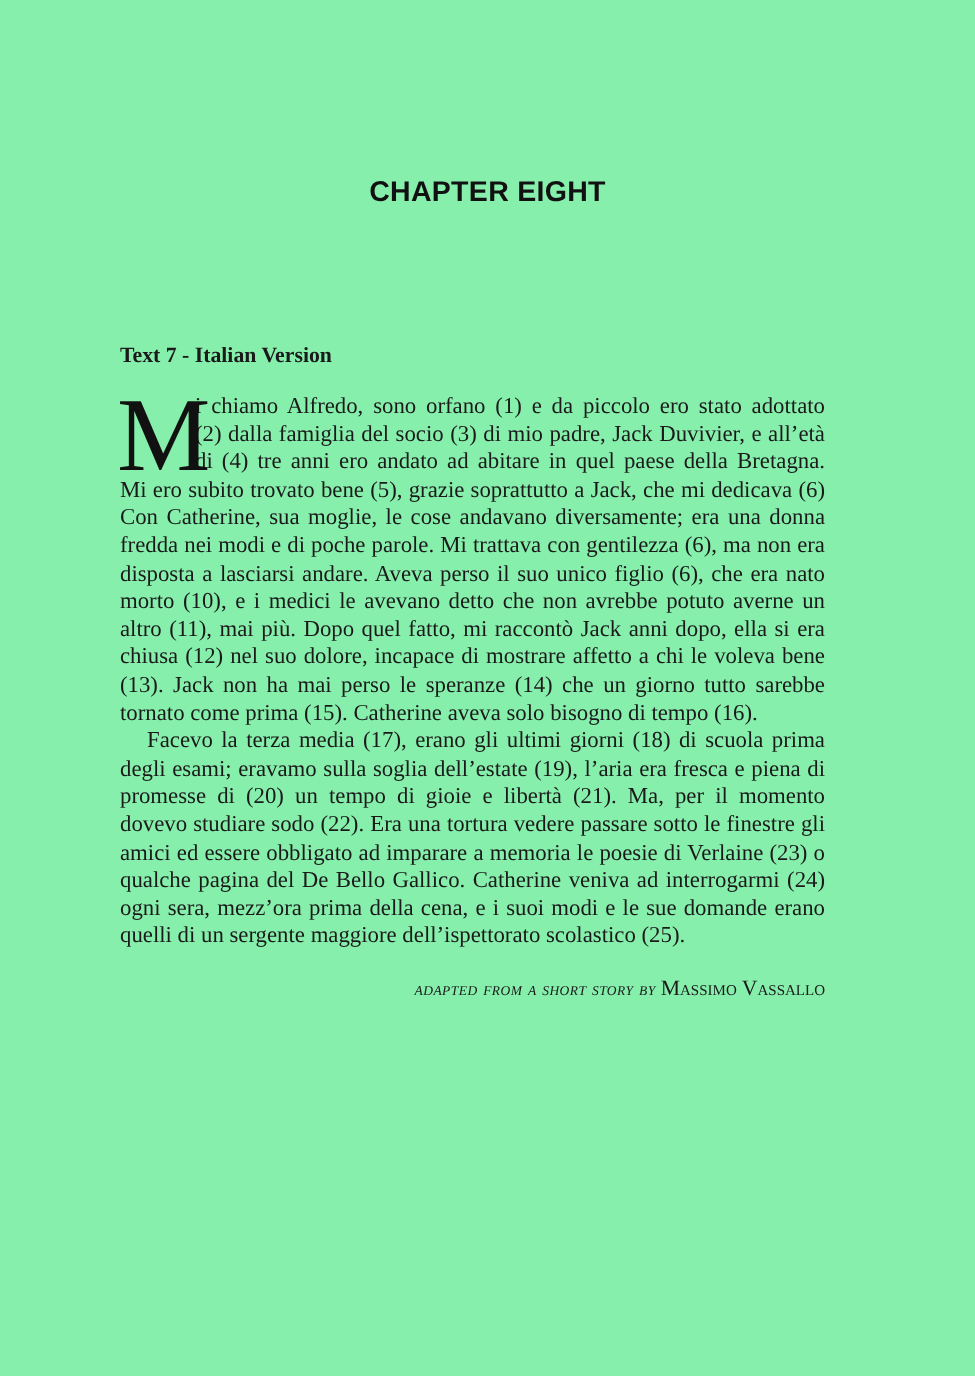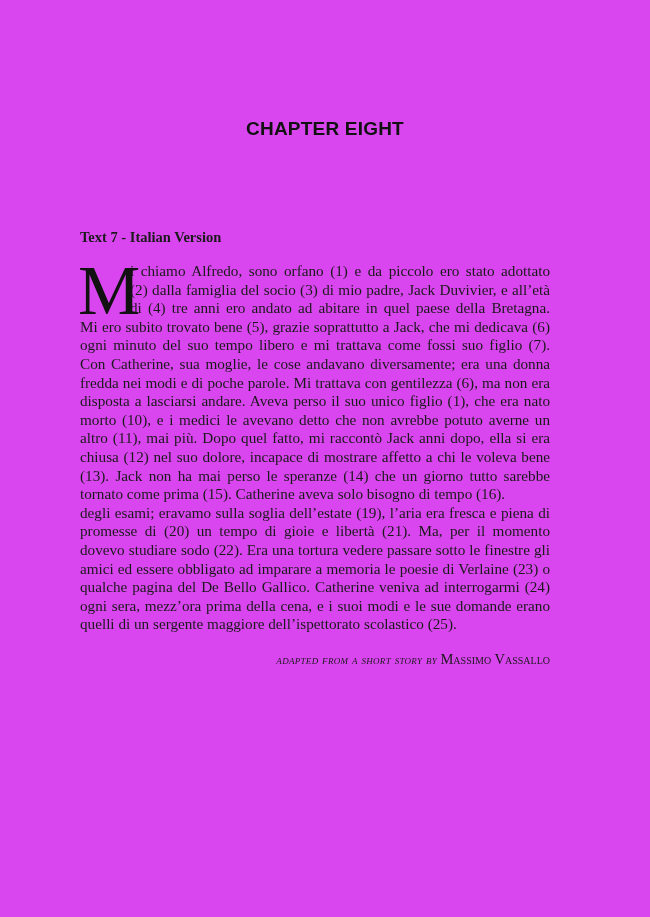--- a/index.html
+++ b/index.html
@@ -11,21 +11,21 @@
       width: 650px;
       height: 917px;
       position: relative;
       overflow: hidden;
       color: #1a1a1a;
     }
     .page {
       position: absolute;
       left: 0; top: 0;
       width: 650px; height: 917px;
-      background: #d946ef;
+      background: #86efac;
     }
     .chapter-title {
       position: absolute;
       top: 118px;
       left: 0;
       width: 650px;
       text-align: center;
       font-family: "Liberation Sans", sans-serif;
       font-weight: bold;
       font-size: 19px;
@@ -109,32 +109,32 @@
   <div class="section-label">Text 7 - Italian Version</div>
 
   <div class="body-text">
     <span class="dropcap">M</span>
 
     <div>
       <span class="line indent-drop">i chiamo Alfredo, sono orfano (1) e da piccolo ero stato adottato</span>
       <span class="line indent-drop">(2) dalla famiglia del socio (3) di mio padre, Jack Duvivier, e all’età</span>
       <span class="line indent-drop">di (4) tre anni ero andato ad abitare in quel paese della Bretagna.</span>
       <span class="line">Mi ero subito trovato bene (5), grazie soprattutto a Jack, che mi dedicava (6)</span>
-      <span class="line">ogni minuto del suo tempo libero e mi trattava come fossi suo figlio (7).</span>
       <span class="line">Con Catherine, sua moglie, le cose andavano diversamente; era una donna</span>
       <span class="line">fredda nei modi e di poche parole. Mi trattava con gentilezza (6), ma non era</span>
-      <span class="line">disposta a lasciarsi andare. Aveva perso il suo unico figlio (1), che era nato</span>
+      <span class="line">disposta a lasciarsi andare. Aveva perso il suo unico figlio (6), che era nato</span>
       <span class="line">morto (10), e i medici le avevano detto che non avrebbe potuto averne un</span>
       <span class="line">altro (11), mai più. Dopo quel fatto, mi raccontò Jack anni dopo, ella si era</span>
       <span class="line">chiusa (12) nel suo dolore, incapace di mostrare affetto a chi le voleva bene</span>
       <span class="line">(13). Jack non ha mai perso le speranze (14) che un giorno tutto sarebbe</span>
       <span class="line last">tornato come prima (15). Catherine aveva solo bisogno di tempo (16).</span>
     </div>
 
     <div>
+      <span class="line indent-para">Facevo la terza media (17), erano gli ultimi giorni (18) di scuola prima</span>
       <span class="line">degli esami; eravamo sulla soglia dell’estate (19), l’aria era fresca e piena di</span>
       <span class="line">promesse di (20) un tempo di gioie e libertà (21). Ma, per il momento</span>
       <span class="line">dovevo studiare sodo (22). Era una tortura vedere passare sotto le finestre gli</span>
       <span class="line">amici ed essere obbligato ad imparare a memoria le poesie di Verlaine (23) o</span>
       <span class="line">qualche pagina del De Bello Gallico. Catherine veniva ad interrogarmi (24)</span>
       <span class="line">ogni sera, mezz’ora prima della cena, e i suoi modi e le sue domande erano</span>
       <span class="line last">quelli di un sergente maggiore dell’ispettorato scolastico (25).</span>
     </div>
   </div>
 

